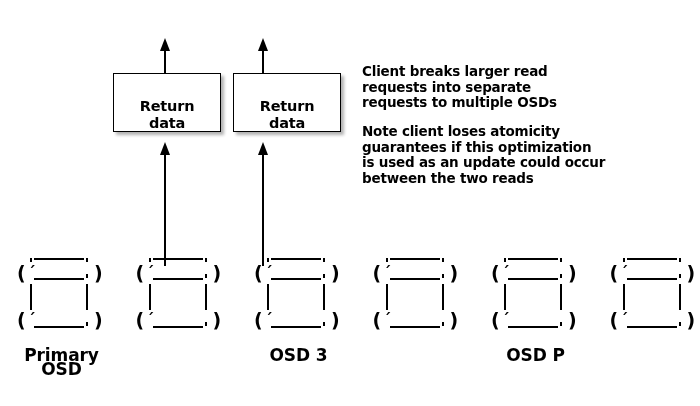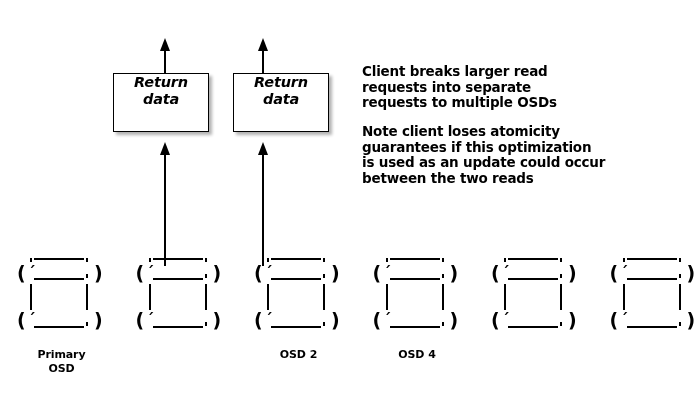--- a/index.html
+++ b/index.html
@@ -27,31 +27,30 @@
     letter-spacing: -0.2px;
     white-space: pre-line;
     color: #000;
   }
   #note-1 { left: 362px; top: 64px; }
   #note-2 { left: 362px; top: 124px; }
 
   
   .return-box {
     position: absolute;
-    width: 96px;
+    width: 108px;
     height: 59px;
     background: #ffffff;
     border: 1.6px solid #000000;
     box-sizing: border-box;
     box-shadow: 3px 3px 3px rgba(0,0,0,0.30);
     display: flex;
-    align-items: flex-start;
+    align-items: flex-end;
     justify-content: center;
     z-index: 5;
-    font-style: italic;
   }
   .return-box .box-label {
     font-size: 14.5px;
     font-weight: bold;
     line-height: 16.5px;
     text-align: center;
     white-space: pre-line;
     letter-spacing: -0.2px;
   }
   #return-box-1 { left: 113px; top: 73px; }
@@ -189,21 +188,21 @@
     border-top: 2px solid #000;
   }
   .cap-bot-right-tick { left: 72px; top: 66px; }
 
   
   .osd-label {
     position: absolute;
     top: 92px;
     width: 95px;
     text-align: center;
-    font-size: 11px;
+    font-size: 17px;
     font-weight: bold;
     line-height: 14px;
     white-space: pre-line;
     letter-spacing: -0.1px;
   }
 </style>
 </head>
 <body>
 
 <div id="canvas">
@@ -297,60 +296,60 @@
           <div class="cap-top-line2"></div>
           <div class="tick cap-top-right-tick2"></div>
           <div class="wall wall-l"></div>
           <div class="wall wall-r"></div>
           <div class="paren paren-bl">(</div>
           <div class="paren paren-br">)</div>
           <div class="mark mark-bl">´</div>
           <div class="cap-bot-line"></div>
           <div class="tick cap-bot-right-tick"></div>
         </div>
-        <div class="osd-label">OSD 2</div>
+        <div class="osd-label">OSD 3</div>
       </div>
       <div class="osd" style="left: 355.5px;">
         <div class="cyl">
           <div class="cap-top-line"></div>
           <div class="tick cap-top-left-tick"></div>
           <div class="tick cap-top-right-tick"></div>
           <div class="paren paren-tl">(</div>
           <div class="paren paren-tr">)</div>
           <div class="mark mark-tl">´</div>
           <div class="cap-top-line2"></div>
           <div class="tick cap-top-right-tick2"></div>
           <div class="wall wall-l"></div>
           <div class="wall wall-r"></div>
           <div class="paren paren-bl">(</div>
           <div class="paren paren-br">)</div>
           <div class="mark mark-bl">´</div>
           <div class="cap-bot-line"></div>
           <div class="tick cap-bot-right-tick"></div>
         </div>
-        <div class="osd-label">OSD 4</div>
       </div>
       <div class="osd" style="left: 474px;">
         <div class="cyl">
           <div class="cap-top-line"></div>
           <div class="tick cap-top-left-tick"></div>
           <div class="tick cap-top-right-tick"></div>
           <div class="paren paren-tl">(</div>
           <div class="paren paren-tr">)</div>
           <div class="mark mark-tl">´</div>
           <div class="cap-top-line2"></div>
           <div class="tick cap-top-right-tick2"></div>
           <div class="wall wall-l"></div>
           <div class="wall wall-r"></div>
           <div class="paren paren-bl">(</div>
           <div class="paren paren-br">)</div>
           <div class="mark mark-bl">´</div>
           <div class="cap-bot-line"></div>
           <div class="tick cap-bot-right-tick"></div>
         </div>
+        <div class="osd-label">OSD P</div>
       </div>
       <div class="osd" style="left: 592.5px;">
         <div class="cyl">
           <div class="cap-top-line"></div>
           <div class="tick cap-top-left-tick"></div>
           <div class="tick cap-top-right-tick"></div>
           <div class="paren paren-tl">(</div>
           <div class="paren paren-tr">)</div>
           <div class="mark mark-tl">´</div>
           <div class="cap-top-line2"></div>

